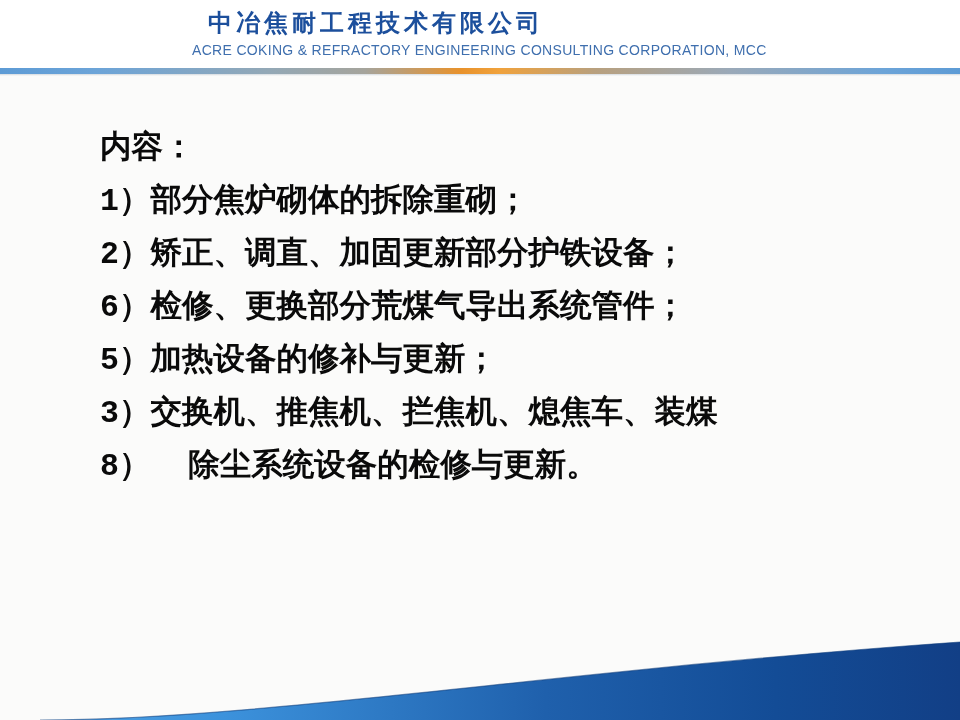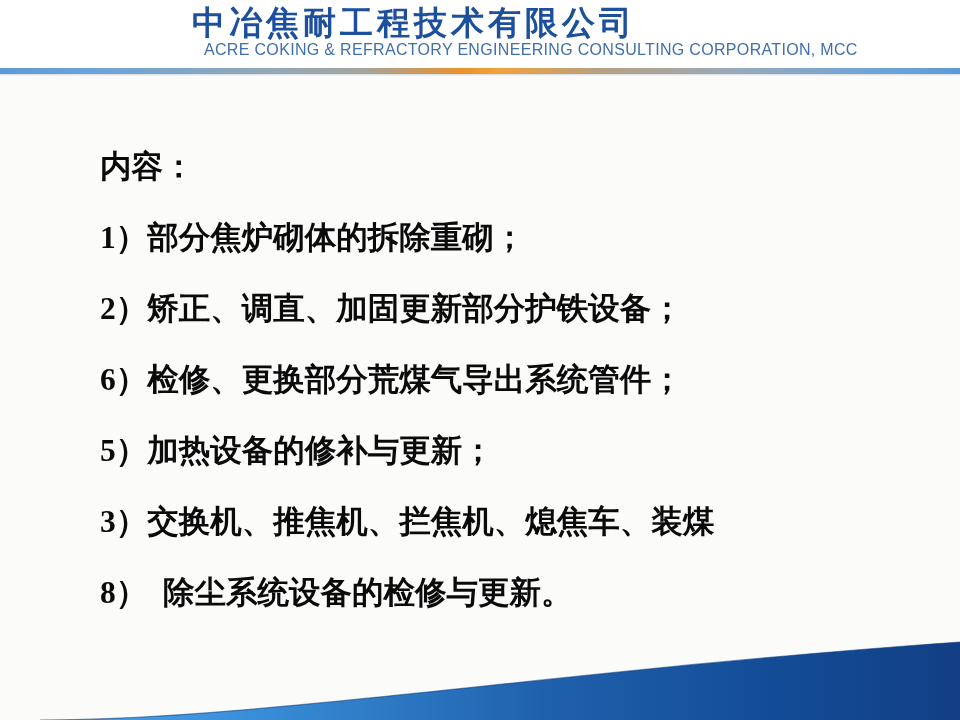--- a/index.html
+++ b/index.html
@@ -114,36 +114,37 @@
     text-align: left;
     -webkit-text-stroke: 1.2px #16479d;
   }
 
   #brand-text {
     margin-left: 4px;
   }
   #brand-cn {
     font-family: Liberation Serif, serif;
     font-weight: 700;
-    font-size: 33px;
+    font-size: 24px;
     line-height: 38px;
     letter-spacing: 4px;
     color: #1c4f9c;
     white-space: nowrap;
+    margin-left: 16px;
   }
   #brand-en {
     font-family: "Liberation Sans", "DejaVu Sans", sans-serif;
     font-weight: 400;
-    font-size: 16px;
+    font-size: 14px;
     line-height: 14px;
     letter-spacing: 0.32px;
     color: #3f6fae;
     white-space: nowrap;
     margin-top: 1px;
-    margin-left: 12px;
+    margin-left: 0;
     transform: scaleX(1.0);
     transform-origin: left center;
   }
 
   
   #header-rule {
     position: absolute;
     left: 0;
     top: 68px;
     width: 960px;
@@ -170,28 +171,27 @@
   }
 
   
   #content {
     position: absolute;
     left: 100px;
     top: 122px;
     width: 800px;
   }
   .line {
-    font-family: Liberation Serif, serif;
+    font-family: Liberation Mono, monospace;
     font-weight: 700;
     font-size: 31.5px;
     line-height: 53px;
     color: #0a0a0a;
     white-space: pre;
     letter-spacing: 0px;
-    margin-top: 18px;
   }
   .line.heading {
     font-size: 31.5px;
   }
 
   
   #bottom-art {
     position: absolute;
     left: 0;
     bottom: 0;

